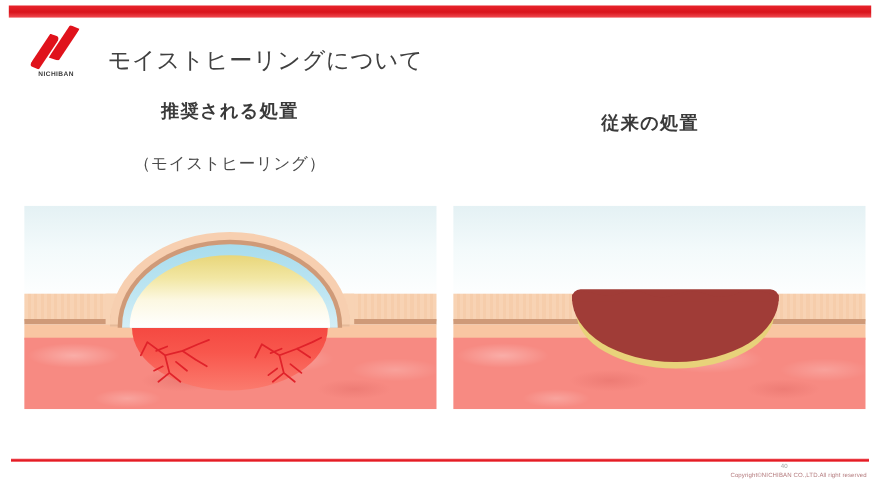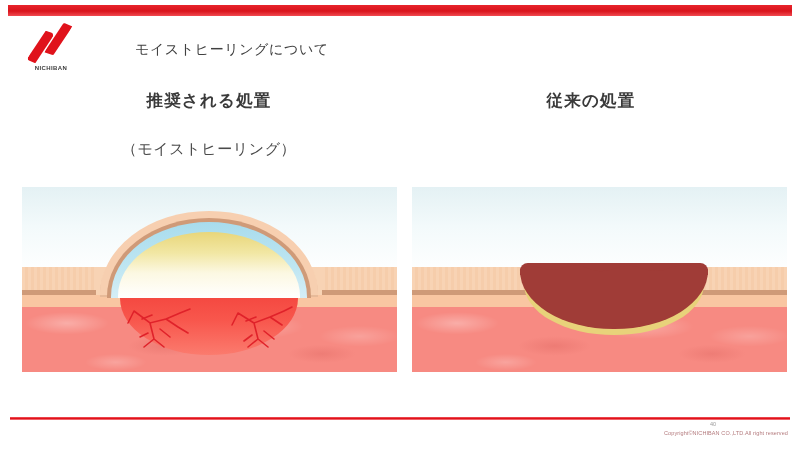--- a/index.html
+++ b/index.html
@@ -75,25 +75,24 @@
     font-weight: bold;
     letter-spacing: 0.4px;
     color: #3a3a3a;
   }
 
   
   .doc-title {
     position: absolute;
     left: 98px;
     top: 41px;
-    font-size: 14px;
+    font-size: 21px;
     color: #404040;
     letter-spacing: 0.6px;
     white-space: nowrap;
-    margin-left: 37px;
   }
   .col-heading {
     position: absolute;
     top: 90px;
     width: 390px;
     text-align: center;
     font-size: 16.5px;
     font-weight: bold;
     color: #3a3a3a;
     letter-spacing: 1.2px;
@@ -101,21 +100,21 @@
   .col-sub {
     position: absolute;
     top: 140px;
     width: 390px;
     text-align: center;
     font-size: 15px;
     color: #4a4a4a;
     letter-spacing: 0.6px;
   }
   .col-left  { left: 14px; }
-  .col-right { left: 396px; }
+  .col-right { left: 396px; margin-top: 11px; }
 
   
   .panel {
     position: absolute;
     top: 187px;
     width: 375px;
     height: 185px;
     overflow: hidden;
     background: #ffffff;
   }

